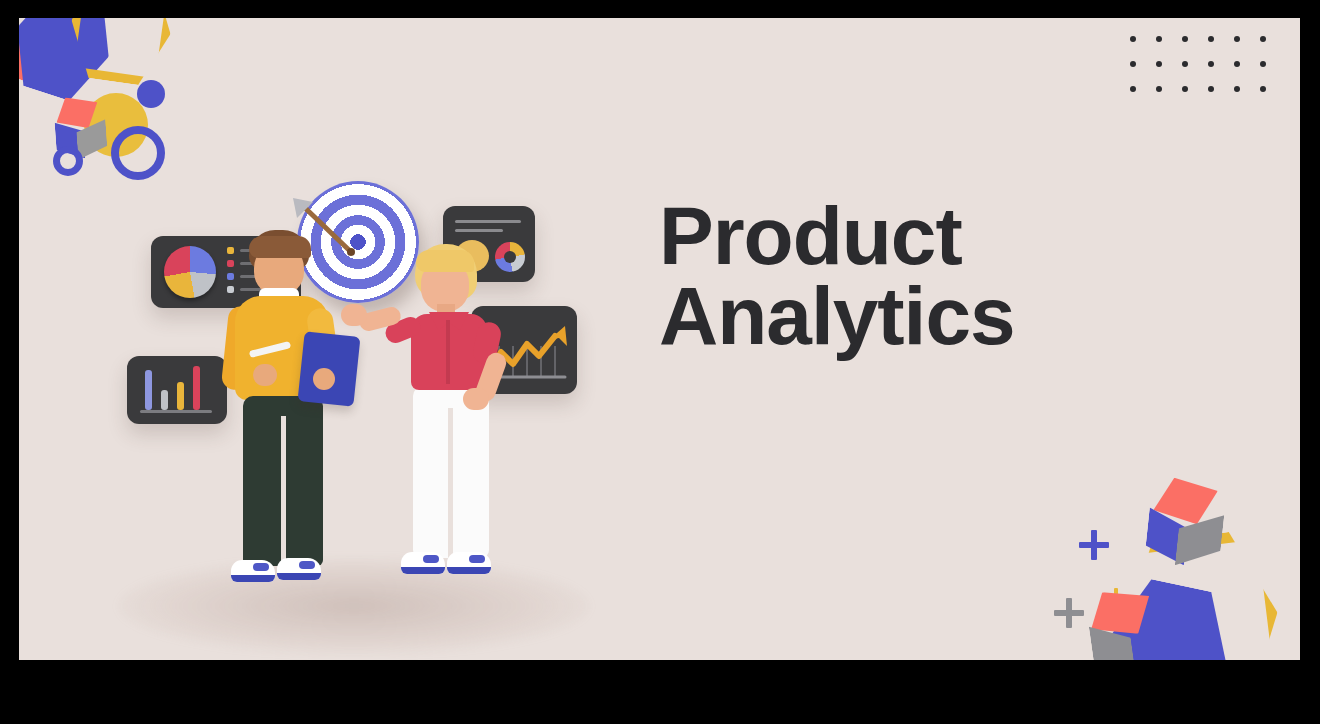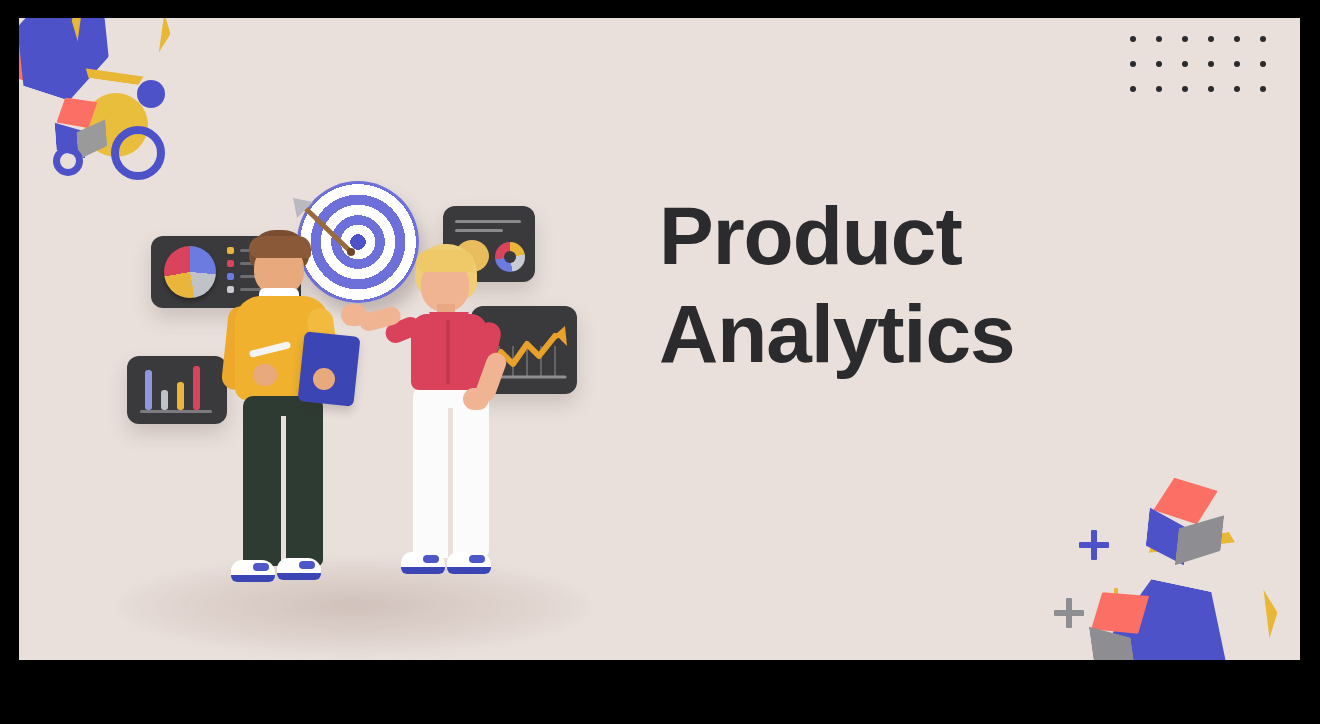--- a/index.html
+++ b/index.html
@@ -182,21 +182,21 @@
   #f-foreR{position:absolute;left:92px;top:116px;width:20px;height:50px;border-radius:11px;background:#F0B493;transform:rotate(20deg);}
   #f-handR{position:absolute;left:74px;top:152px;width:26px;height:22px;border-radius:11px;background:#F0B493;}
   #f-pants{position:absolute;left:24px;top:150px;width:76px;height:172px;background:#FBFBFB;border-radius:10px 10px 8px 8px;}
   #f-pantsplit{position:absolute;left:59px;top:172px;width:5px;height:150px;background:#E9E0DC;}
   #f-shoeL{left:12px;top:316px;}
   #f-shoeR{left:58px;top:316px;}
 
   
   #text-block{position:absolute;left:640px;top:178px;width:600px;}
   #title{color:#2B2B2E;font-size:82px;line-height:.98;font-weight:700;letter-spacing:-1px;margin:0;}
-  #title .l2{display:block;margin-top:18px;}
+  #title .l2{display:block;}
   #subtitle{margin:0;color:#3A3A3E;font-size:30px;font-weight:400;letter-spacing:.2px;
     position:absolute;left:-22px;top:262px;white-space:nowrap;}
 </style>
 </head>
 <body>
 
 <div id="stage">
   <div id="slide">
 
     <div>

